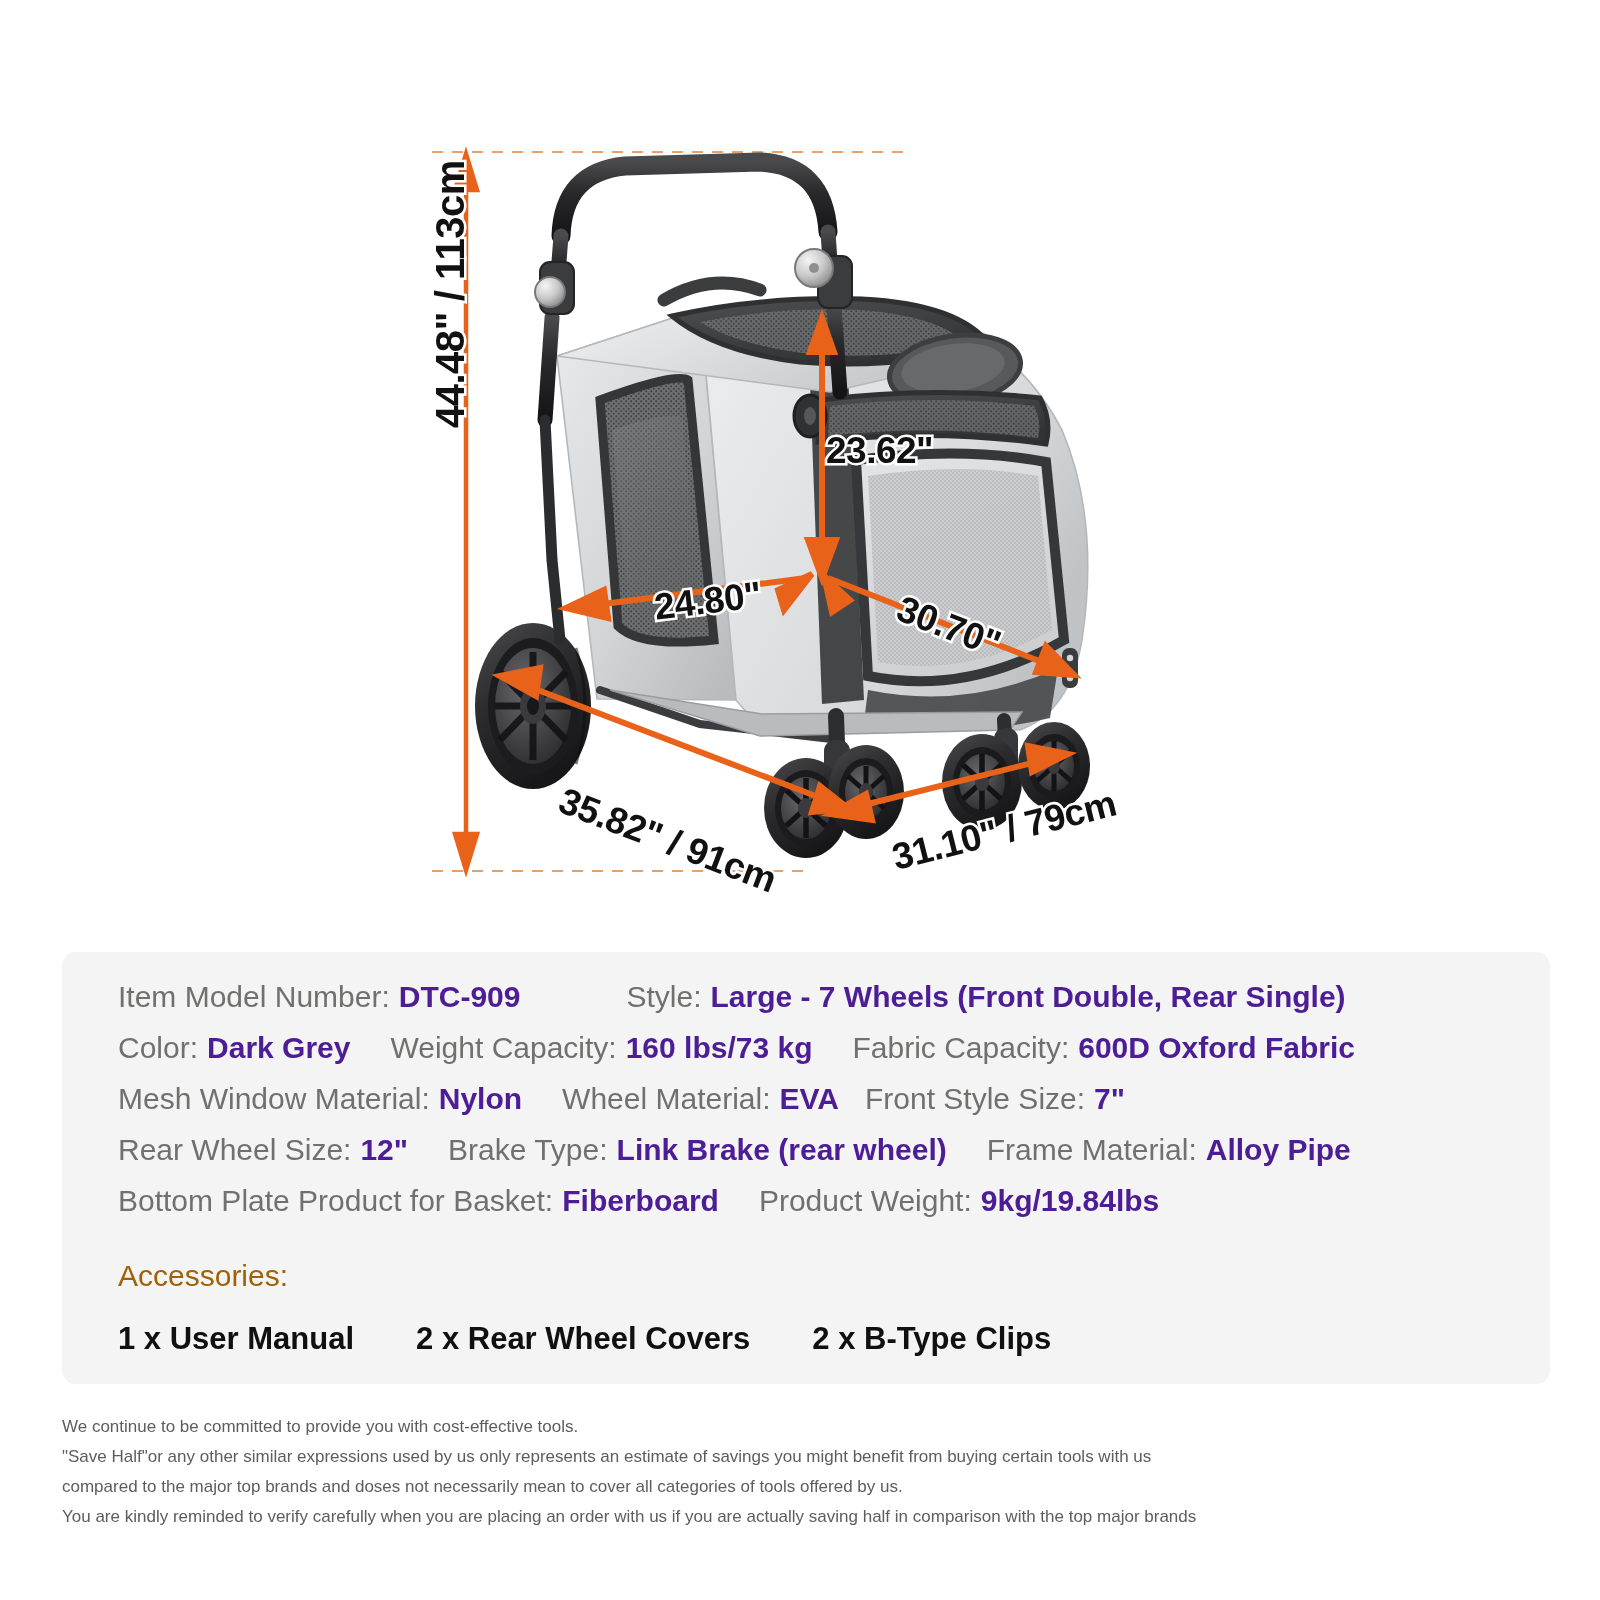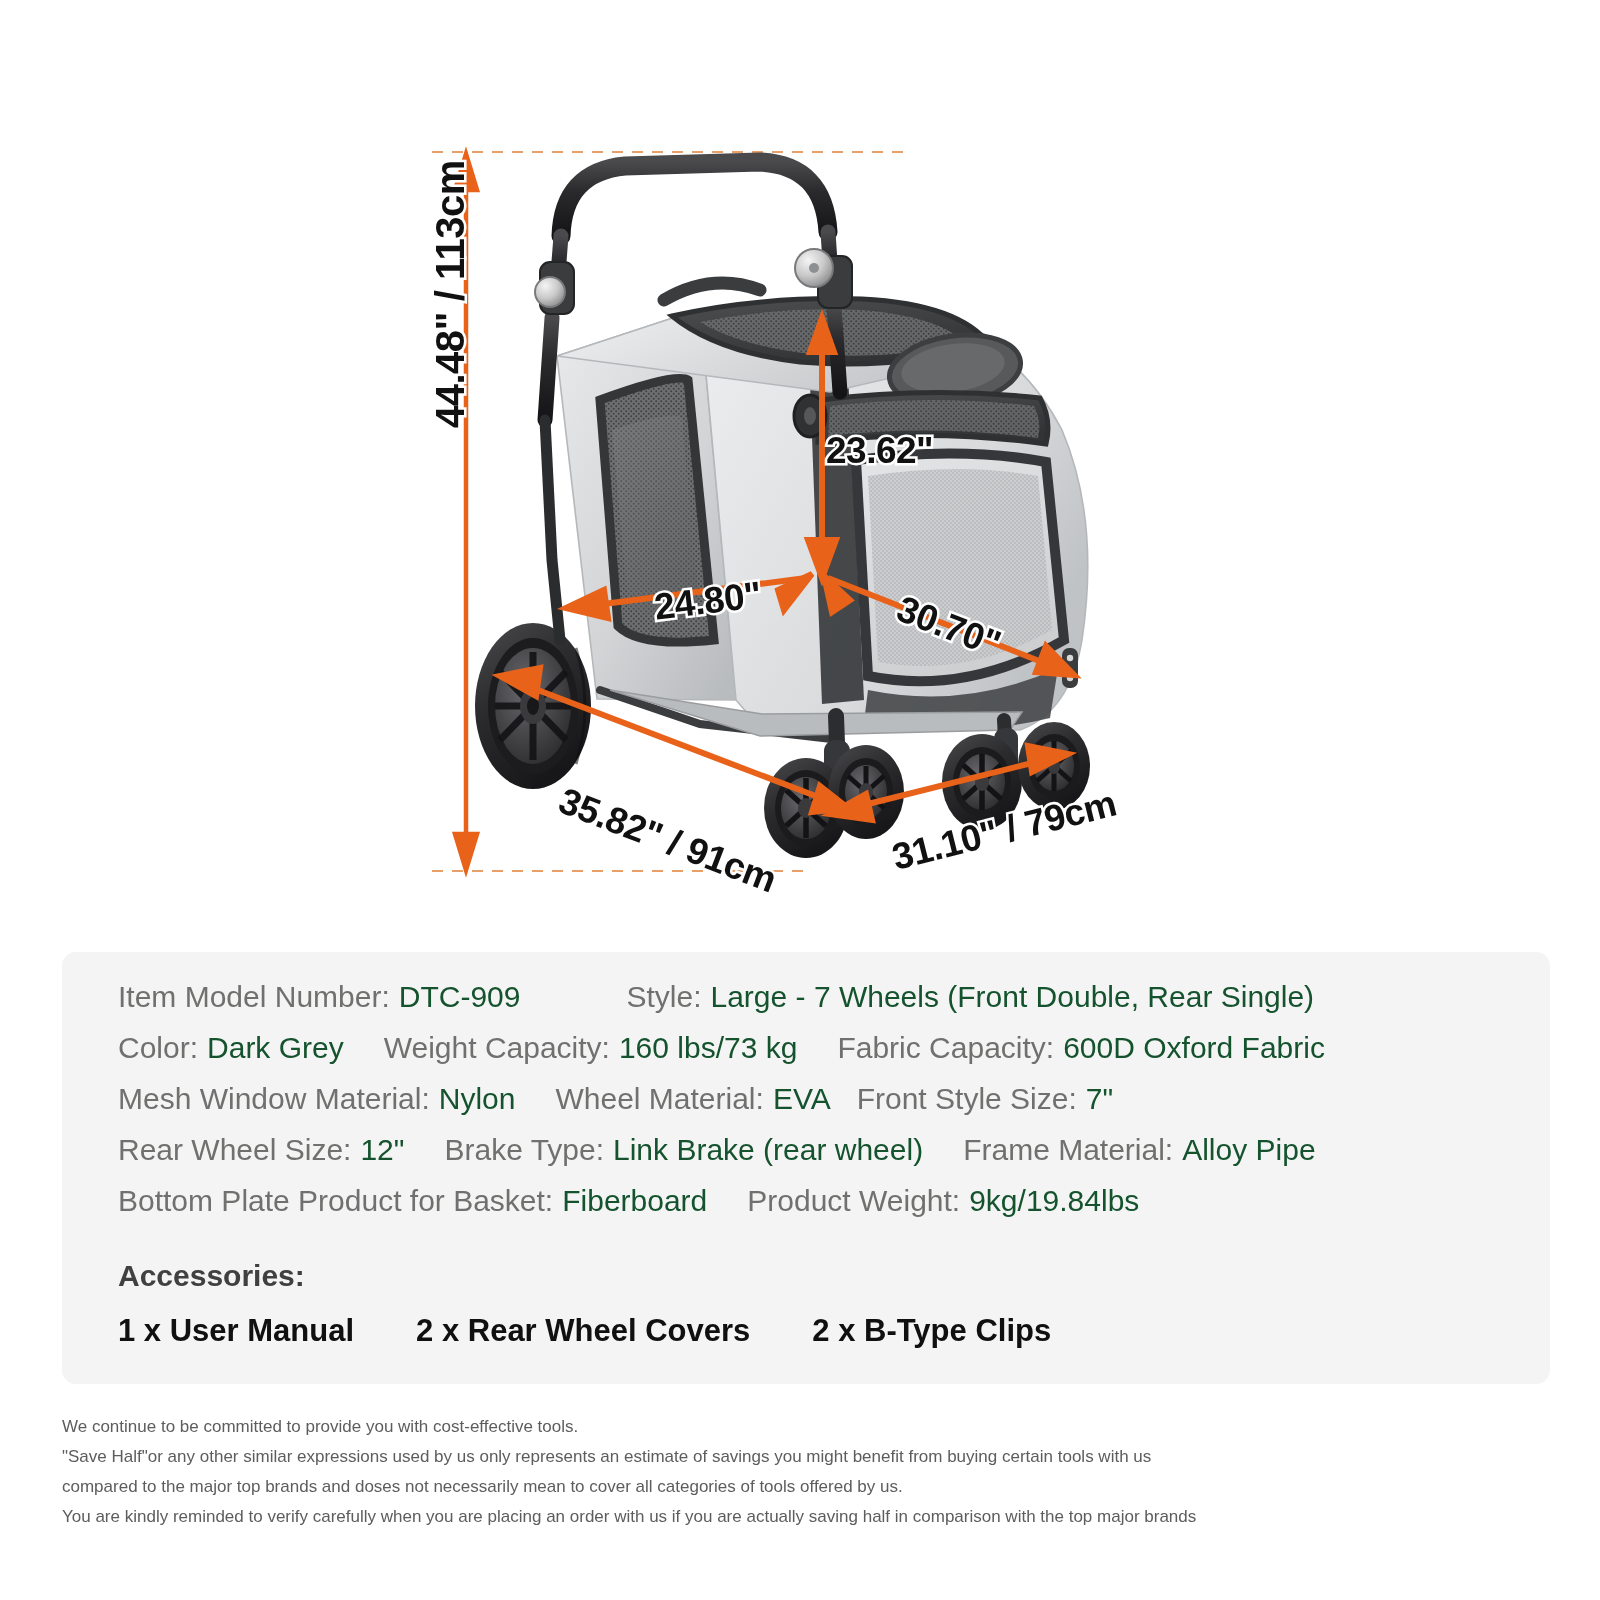--- a/index.html
+++ b/index.html
@@ -65,41 +65,40 @@
     align-items: flex-start;
     white-space: nowrap;
   }
   .spec-label {
     font-size: 30px;
     color: #70706f;
     font-weight: normal;
   }
   .spec-value {
     font-size: 30px;
-    color: #14532d;
-    font-weight: normal;
+    color: #4c1d95;
+    font-weight: bold;
     margin-left: 9px;
   }
   .gap-sm { width: 26px; display: inline-block; }
   .gap-md { width: 40px; display: inline-block; }
   .gap-lg { width: 106px; display: inline-block; }
 
   #accessories-block {
     margin-top: 24px;
   }
   .acc-heading {
     font-size: 30px;
-    color: #404040;
+    color: #a16207;
     height: 50px;
-    font-weight: bold;
   }
   .acc-list {
     display: flex;
     align-items: baseline;
-    margin-top: 4px;
+    margin-top: 12px;
   }
   .acc-item {
     font-size: 31px;
     font-weight: bold;
     color: #101010;
     white-space: nowrap;
   }
   .acc-gap { width: 62px; display: inline-block; }
 
   

